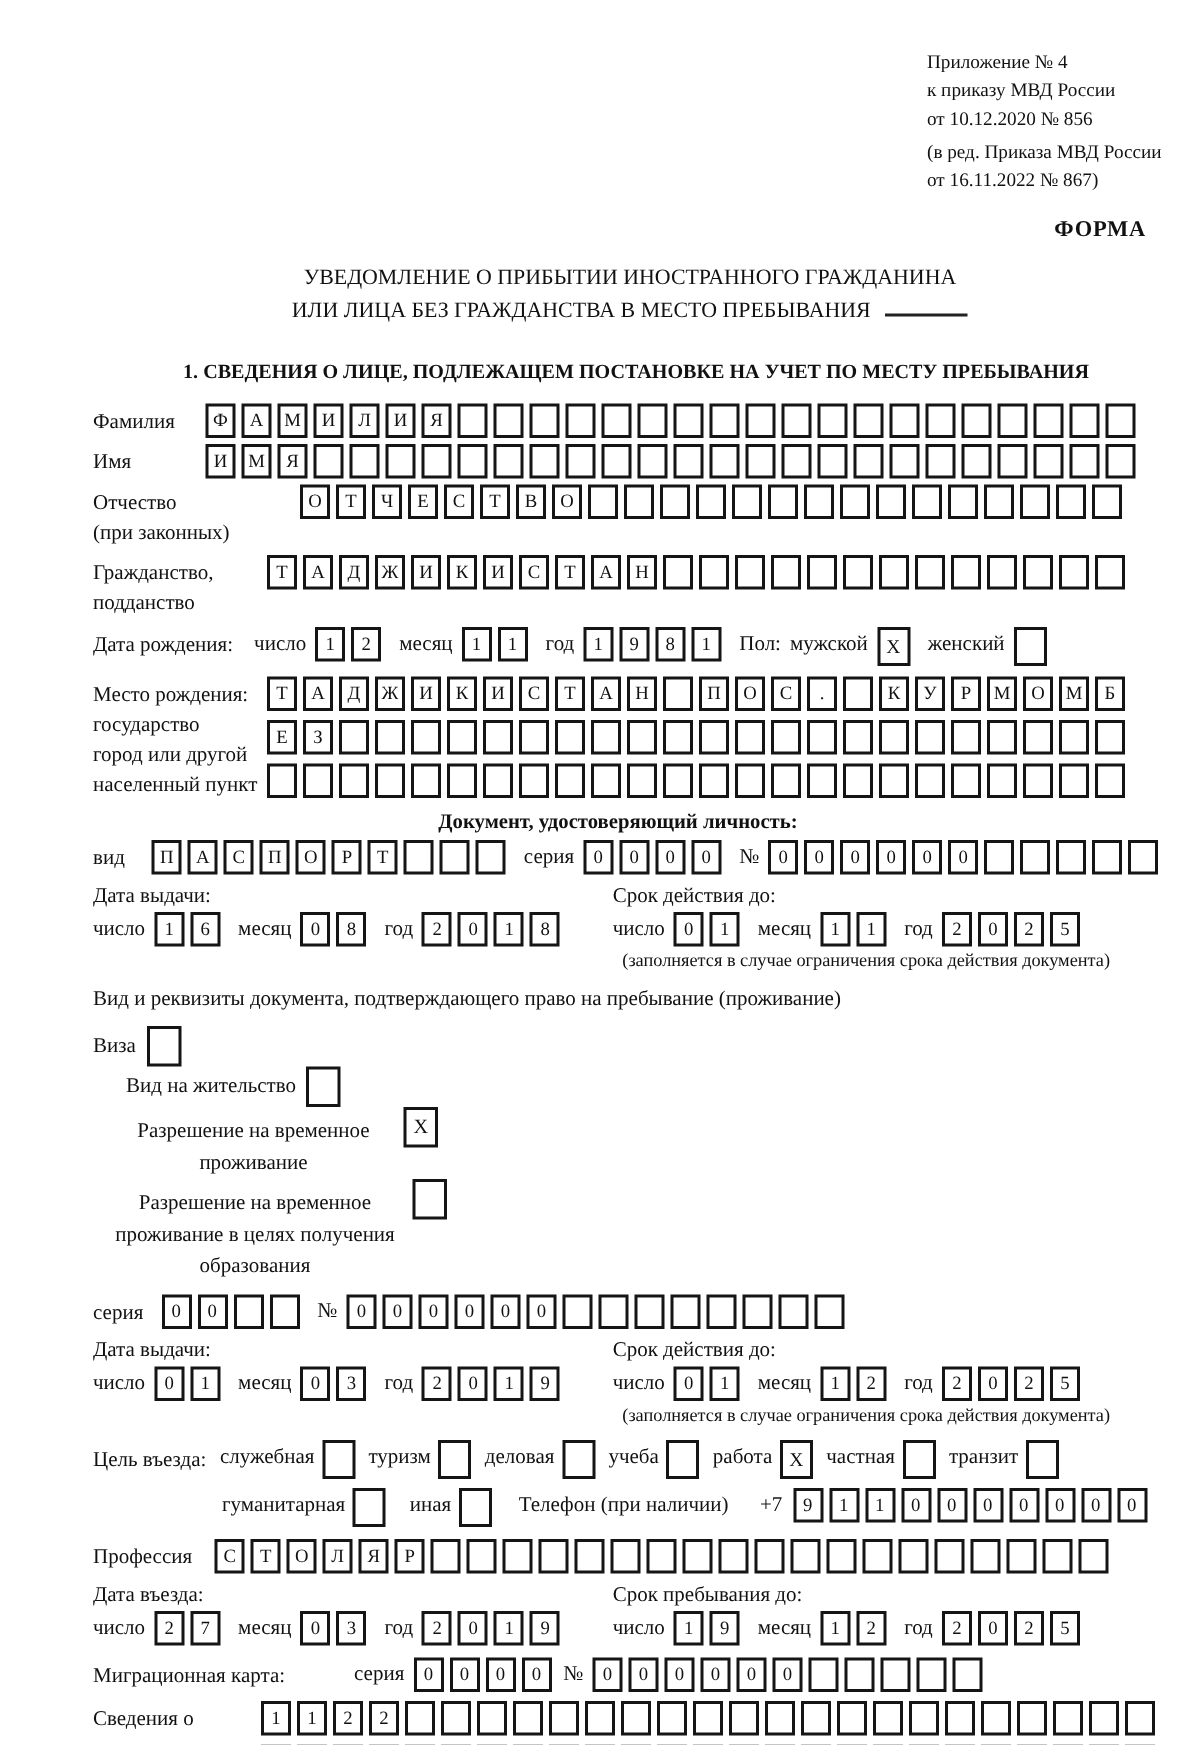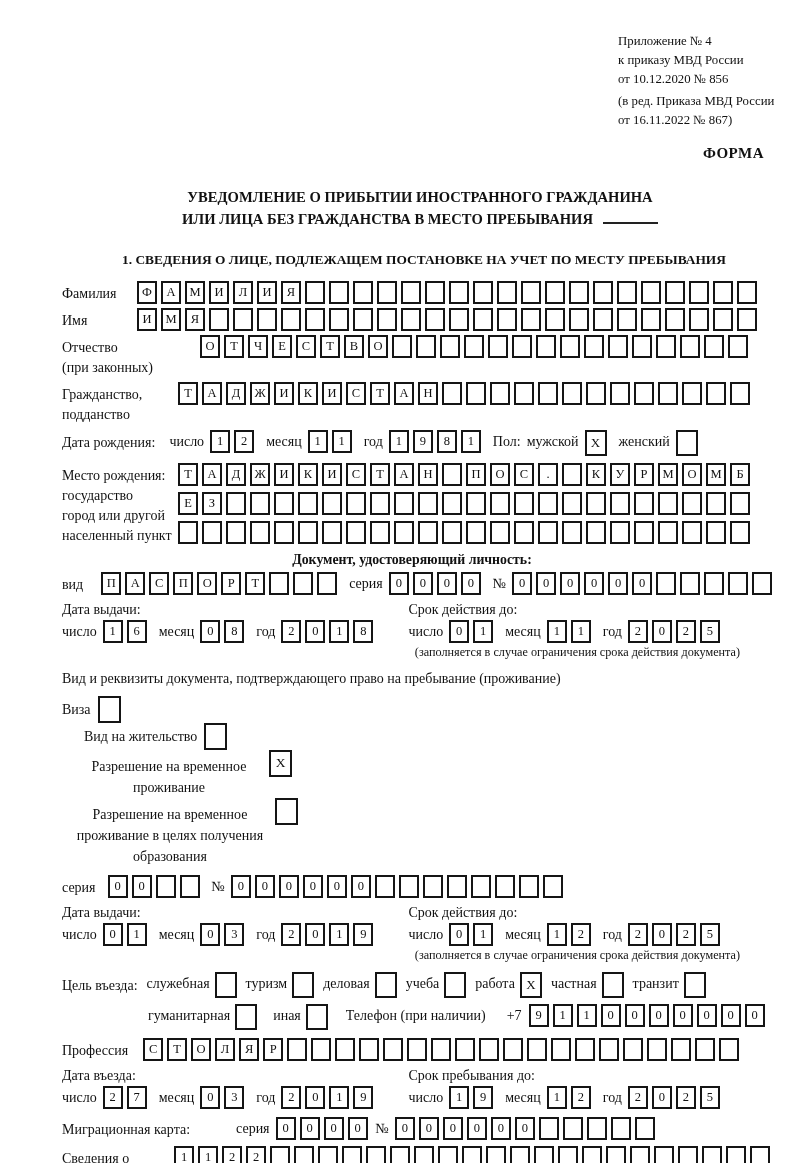--- a/index.html
+++ b/index.html
@@ -10,21 +10,21 @@
     color: #111;
   }
   .page { width: 800px; height: 818px; padding: 32px 8px 0 62px; position: relative; }
 
   
   .hdr { margin-left: 556px; font-size: 12.8px; line-height: 1.48; }
   .hdr .gap { margin-top: 3px; }
   .form-caption { text-align: right; padding-right: 28px; font-weight: bold; font-size: 15px; margin-top: 15px; letter-spacing: .5px; }
 
   
-  .title { text-align: center; font-weight: bold; font-size: 14.6px; line-height: 1.55; margin-top: 24px; margin-right: 14px; }
+  .title { text-align: center; font-weight: normal; font-size: 14.6px; line-height: 1.55; margin-top: 12px; margin-right: 14px; }
   .blank-line { display: inline-block; width: 55px; height: 13px; border-bottom: 2px solid #222; margin-left: 10px; }
   .sec-head { font-weight: bold; font-size: 13.4px; margin-top: 21px; text-align: center; margin-right: 6px; }
 
   
   .frow { display: flex; align-items: flex-start; margin-top: 4px; }
   .lbl { font-size: 14px; line-height: 1.42; flex-shrink: 0; padding-top: 3px; }
   .w75  { width: 75px; }
   .w138 { width: 138px; }
   .w116 { width: 116px; }
   .cells { display: flex; gap: 4px; flex-shrink: 0; }

